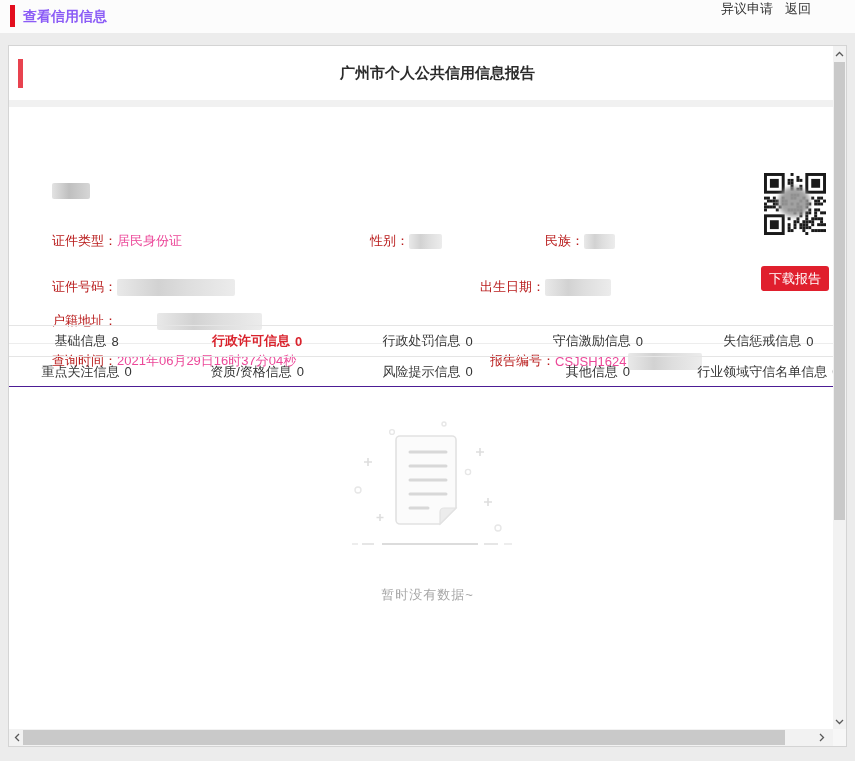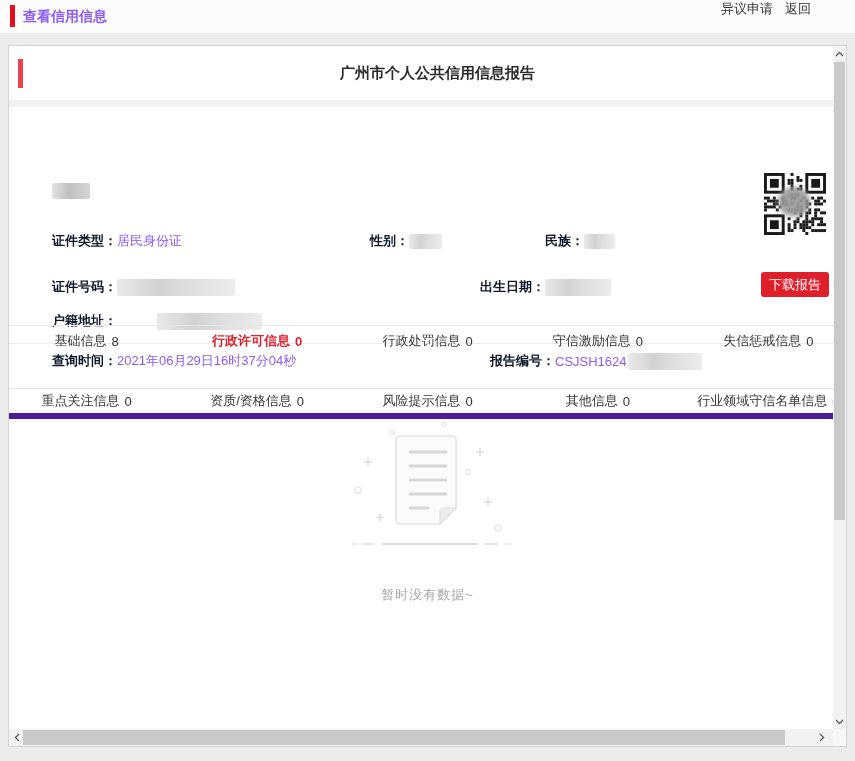--- a/index.html
+++ b/index.html
@@ -20,39 +20,39 @@
   .panel { position:absolute; left:8px; top:45px; width:839px; height:702px; background:#fff; border:1px solid #d4d4d4; }
   .panel-inner { position:absolute; left:0; top:0; width:837px; height:700px; overflow:hidden; }
   
   .title-card { position:absolute; left:0; top:0; width:837px; height:54px; background:#fff; }
   .title-accent { position:absolute; left:9px; top:13px; width:5px; height:29px; background:#e8434f; }
   .report-title { position:absolute; left:0; top:0; width:100%; line-height:54px; text-align:center; font-size:15px; font-weight:bold; color:#2b2b2b;padding-left:20px; }
   .gray-gap { position:absolute; left:0; top:54px; width:837px; height:7px; background:#f1f1f1; }
   
   .info-section { position:absolute; left:0; top:61px; width:837px; height:218px; background:#fff; }
   .field { position:absolute; font-size:13px; white-space:nowrap; display:flex; align-items:center; }
-  .flabel { font-weight:bold; color:#0f172a; }
-  .fvalue { color:#8b5cf6; }
+  .flabel { font-weight:normal; color:#b91c1c; }
+  .fvalue { color:#ec4899; }
   .blur-block {
     display:inline-block; height:15px; border-radius:2px;
     background:linear-gradient(90deg,#e9e9e9 0%,#d2d2d2 35%,#dedede 60%,#ececec 100%);
   }
   .name-blur { position:absolute; left:43px; top:76px; width:38px; height:16px; border-radius:2px;
     background:linear-gradient(90deg,#e3e3e3,#bfbfbf 45%,#d6d6d6); }
   .qr-wrap { position:absolute; left:755px; top:66px; width:62px; height:62px; }
   .download-btn {
     position:absolute; left:752px; top:159px; width:68px; height:25px;
     background:#e01f2d; color:#fff; font-size:13px; border:none; border-radius:3px;
-    cursor:pointer; font-family:inherit; line-height:25px; text-align:center; padding:0;margin-top:6px;
+    cursor:pointer; font-family:inherit; line-height:25px; text-align:center; padding:0;
   }
   .info-divider { position:absolute; left:0; top:236px; width:837px; border-top:1px solid #ededed; }
   
   .tabs { position:absolute; left:0; top:279px; width:837px; }
   .tab-row { display:flex; height:31px; border-top:1px solid #e5e5e5;gap:15px; }
-  .tab-row.last { border-bottom:6px solid #4c1d95;margin-top:32px; }
+  .tab-row.last { border-bottom:1px solid #4c1d95; }
   .tab-cell { flex:1; display:flex; align-items:center; justify-content:center; gap:5px; font-size:13px; color:#333; cursor:pointer; }
   .tab-cell.selected { color:#d9232d; font-weight:bold; }
   
   .empty-state { position:absolute; left:0; top:364px; width:837px; text-align:center; }
   .empty-text { margin-top:12px; font-size:13px; color:#a6a6a6; letter-spacing:1px; }
   
   .vscroll { position:absolute; left:833px; top:46px; width:13px; height:683px; background:#f2f2f2; }
   .vscroll .arrow { position:absolute; left:0; width:13px; height:15px; display:flex; align-items:center; justify-content:center; cursor:pointer; }
   .vscroll .arrow.up { top:0; }
   .vscroll .arrow.down { bottom:0; }

